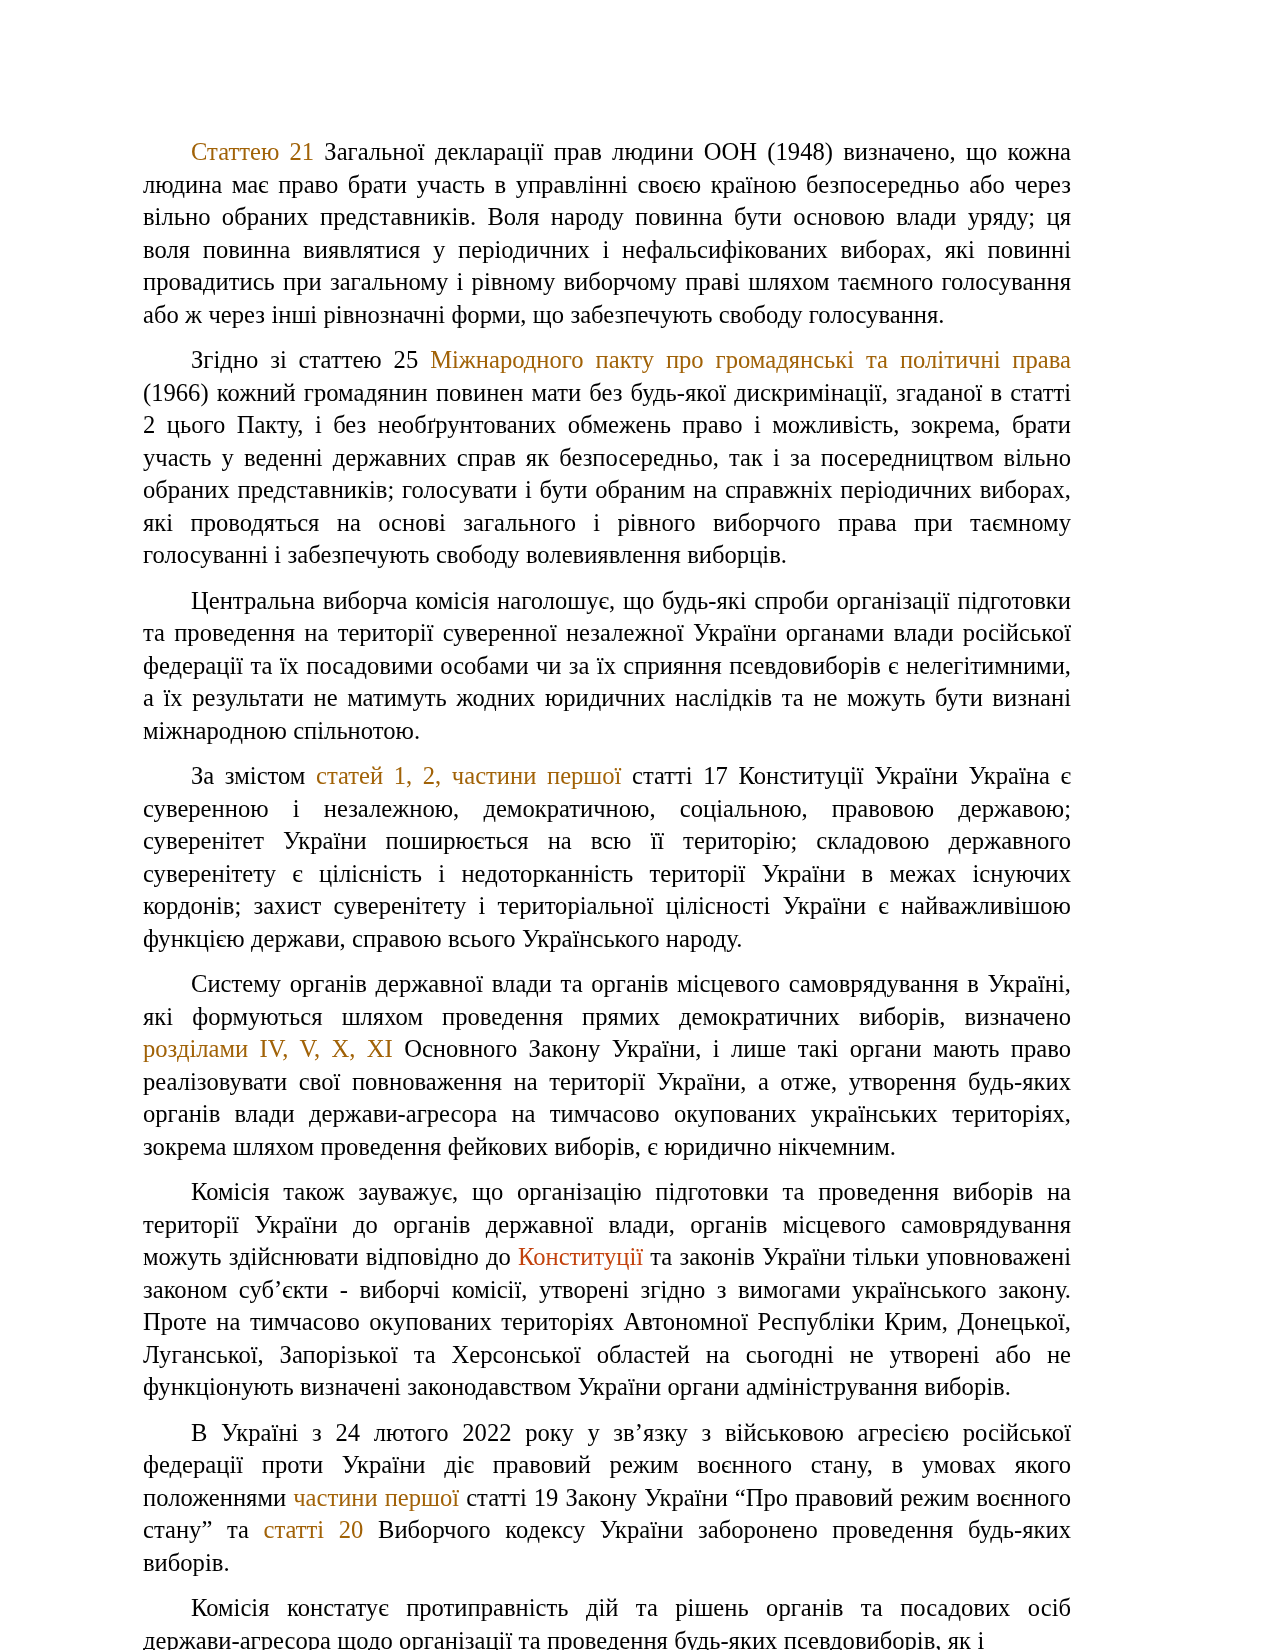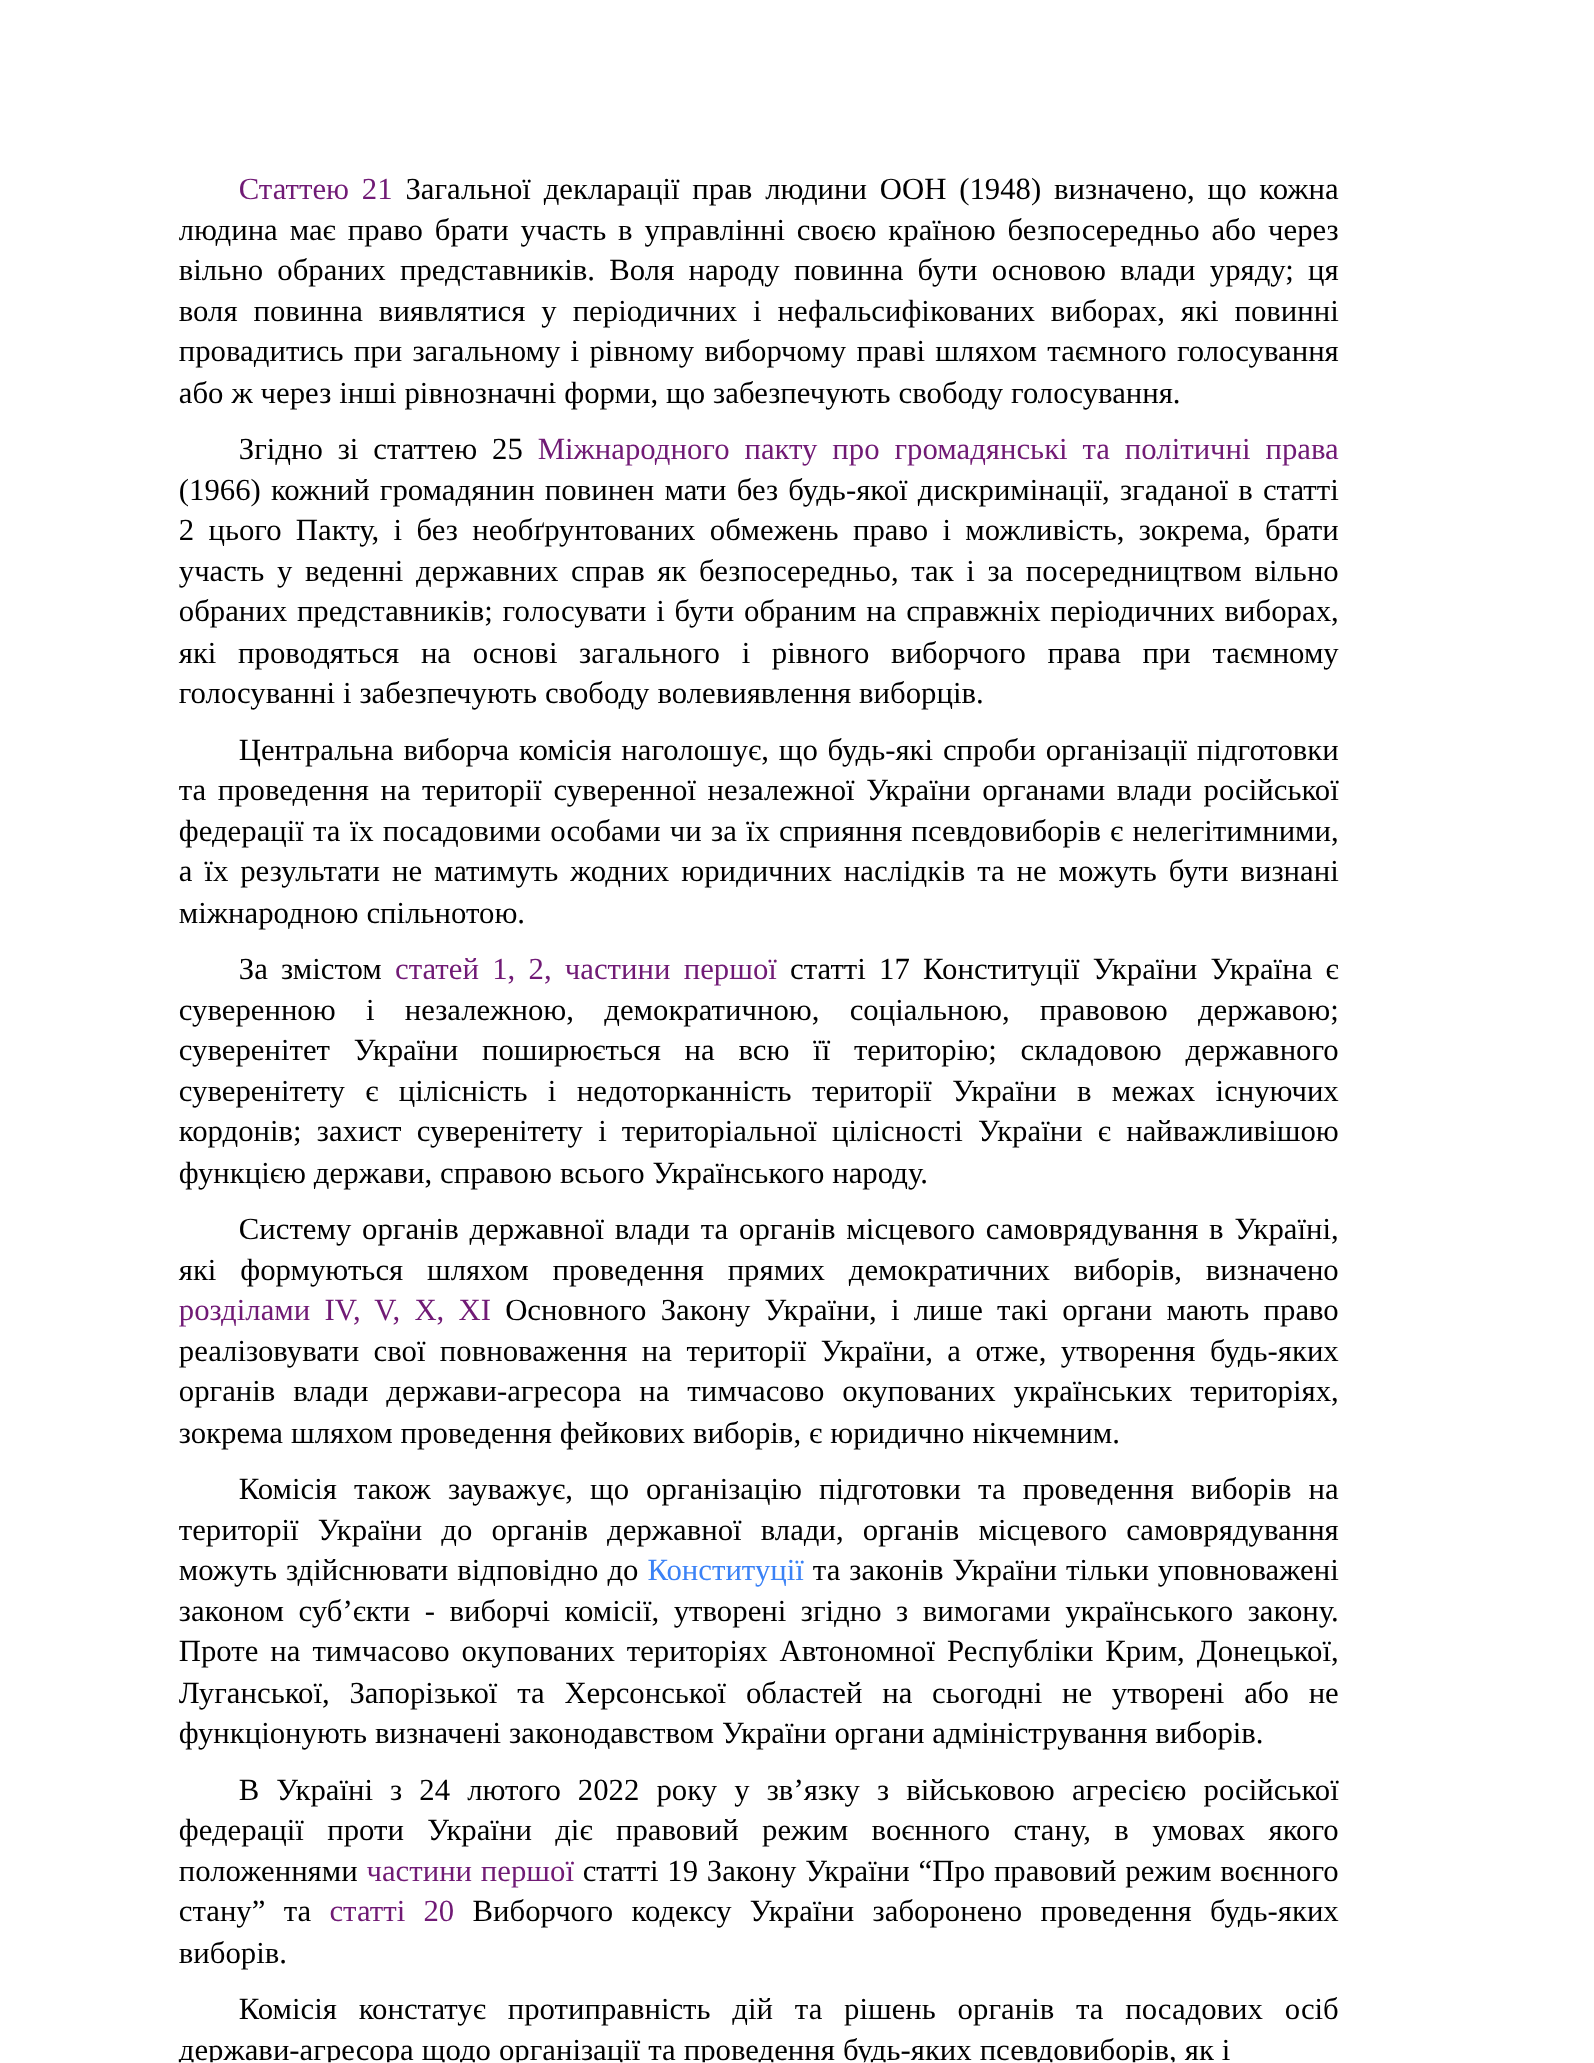--- a/index.html
+++ b/index.html
@@ -36,24 +36,24 @@
     line-height: 32.5px;
     letter-spacing: 0.01px;
     word-spacing: 0.2px;
     color: #000000;
     hyphens: none;
   }
   p.para:last-child {
     margin-bottom: 0;
   }
   .lnk {
-    color: #701a75;
+    color: #a16207;
   }
   .lnk-soft {
-    color: #3b82f6;
+    color: #c2410c;
   }
 </style>
 </head>
 <body>
 
 <div id="page">
   <div id="doc-body">
       <p class="para"><span class="lnk">Статтею 21</span><span class=""> Загальної декларації прав людини ООН (1948) визначено, що кожна людина має право брати участь в управлінні своєю країною безпосередньо або через вільно обраних представників. Воля народу повинна бути основою влади уряду; ця воля повинна виявлятися у періодичних і нефальсифікованих виборах, які повинні провадитись при загальному і рівному виборчому праві шляхом таємного голосування або ж через інші рівнозначні форми, що забезпечують свободу голосування.</span></p>
       <p class="para"><span class="">Згідно зі статтею 25 </span><span class="lnk">Міжнародного пакту про громадянські та політичні права</span><span class=""> (1966) кожний громадянин повинен мати без будь-якої дискримінації, згаданої в статті 2 цього Пакту, і без необґрунтованих обмежень право і можливість, зокрема, брати участь у веденні державних справ як безпосередньо, так і за посередництвом вільно обраних представників; голосувати і бути обраним на справжніх періодичних виборах, які проводяться на основі загального і рівного виборчого права при таємному голосуванні і забезпечують свободу волевиявлення виборців.</span></p>
       <p class="para"><span class="">Центральна виборча комісія наголошує, що будь-які спроби організації підготовки та проведення на території суверенної незалежної України органами влади російської федерації та їх посадовими особами чи за їх сприяння псевдовиборів є нелегітимними, а їх результати не матимуть жодних юридичних наслідків та не можуть бути визнані міжнародною спільнотою.</span></p>

